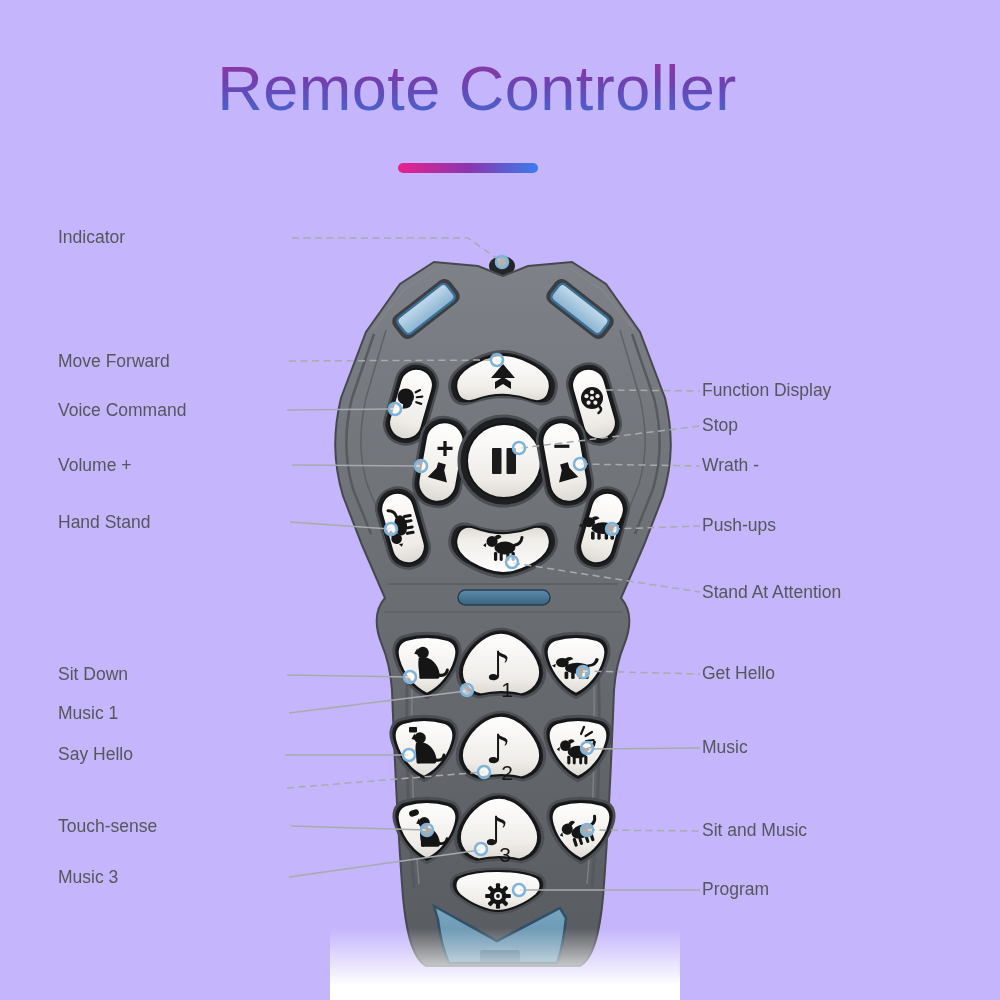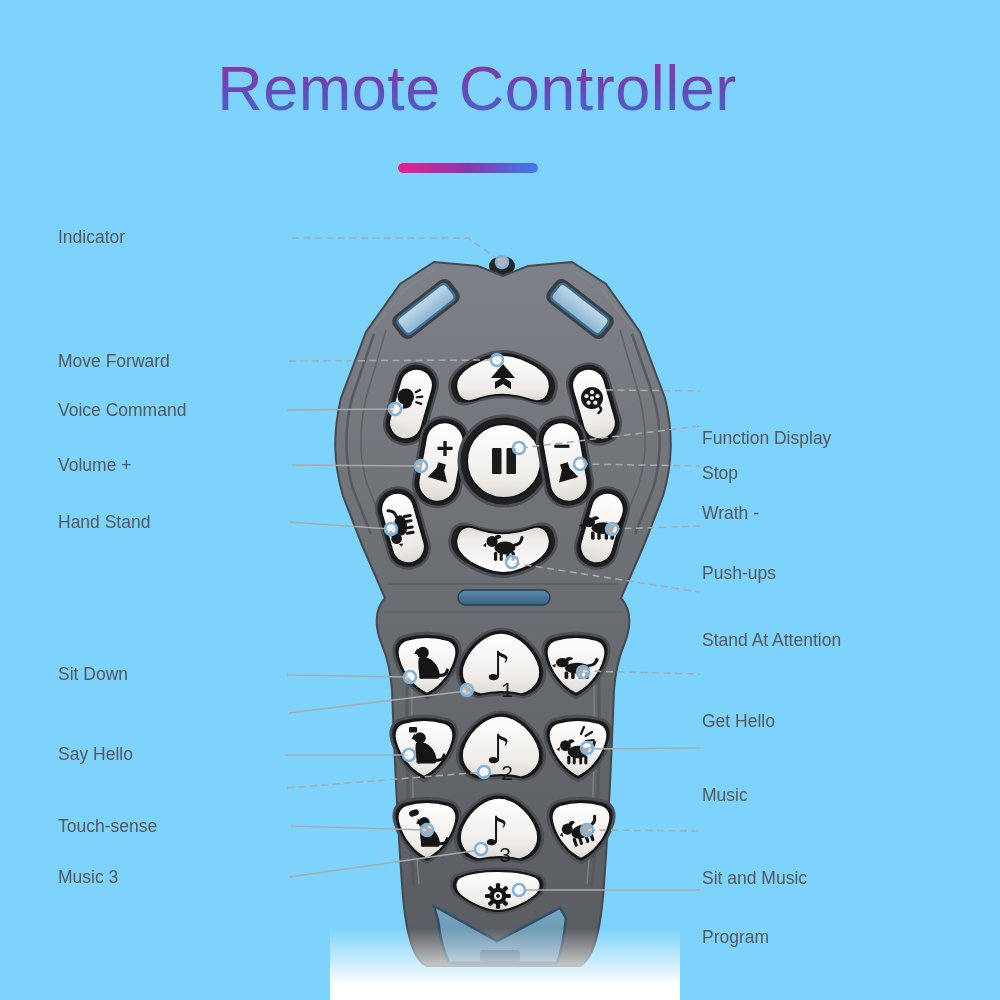--- a/index.html
+++ b/index.html
@@ -1,27 +1,27 @@
 <!DOCTYPE html>
 <html><head>
 <meta charset="utf-8">
 <style>
   html,body{margin:0;padding:0;background:#fff;}
-  .stage{position:relative;width:1000px;height:1000px;background:#7dd3fc;overflow:hidden;
+  .stage{position:relative;width:1000px;height:1000px;background:#c4b5fd;overflow:hidden;
          font-family:"Liberation Sans", sans-serif;}
   .title{position:absolute;top:52px;left:0;width:954px;text-align:center;
          font-size:63px;font-weight:400;letter-spacing:0.5px;
          background:linear-gradient(180deg,#a2309a 0%,#6f41b0 42%,#3c6ed8 100%);
          -webkit-background-clip:text;background-clip:text;color:transparent;}
   .accent-bar{position:absolute;left:398px;top:163px;width:140px;height:10px;border-radius:5px;
          background:linear-gradient(90deg,#e8218d 0%,#8a36ae 50%,#3b7ced 100%);}
   .remote-svg{position:absolute;left:0;top:0;width:1000px;height:1000px;}
   .callout{position:absolute;font-size:17.5px;line-height:20px;color:#56575a;white-space:nowrap;}
   .callout.cl{left:58px;width:230px;text-align:left;}
-  .callout.cr{left:702px;text-align:right;margin-top:48px;}
+  .callout.cr{left:702px;text-align:right;}
   .lead{fill:none;stroke:#a8abae;stroke-width:1.5;}
   .lead.dash{stroke-dasharray:7 4.5;}
   .marker{fill:#ffffff;fill-opacity:0.65;stroke:#7fb3da;stroke-width:2.5;}
   .ink{fill:#161616;}
   .ink-ln{stroke:#161616;fill:none;stroke-linecap:round;}
 </style>
 </head>
 <body>
 
 <div class="stage">
@@ -327,20 +327,21 @@
       <circle class="marker" cx="519" cy="890" r="6"></circle>
     </g>
   </svg>
 
   <div class="callout cl" style="top:227px">Indicator</div>
   <div class="callout cl" style="top:351px">Move Forward</div>
   <div class="callout cl" style="top:400px">Voice Command</div>
   <div class="callout cl" style="top:455px">Volume +</div>
   <div class="callout cl" style="top:512px">Hand Stand</div>
   <div class="callout cl" style="top:664px">Sit Down</div>
+  <div class="callout cl" style="top:703px">Music 1</div>
   <div class="callout cl" style="top:744px">Say Hello</div>
   <div class="callout cl" style="top:816px">Touch-sense</div>
   <div class="callout cl" style="top:867px">Music 3</div>
 
   <div class="callout cr" style="top:380px">Function Display</div>
   <div class="callout cr" style="top:415px">Stop</div>
   <div class="callout cr" style="top:455px">Wrath -</div>
   <div class="callout cr" style="top:515px">Push-ups</div>
   <div class="callout cr" style="top:582px">Stand At Attention</div>
   <div class="callout cr" style="top:663px">Get Hello</div>

